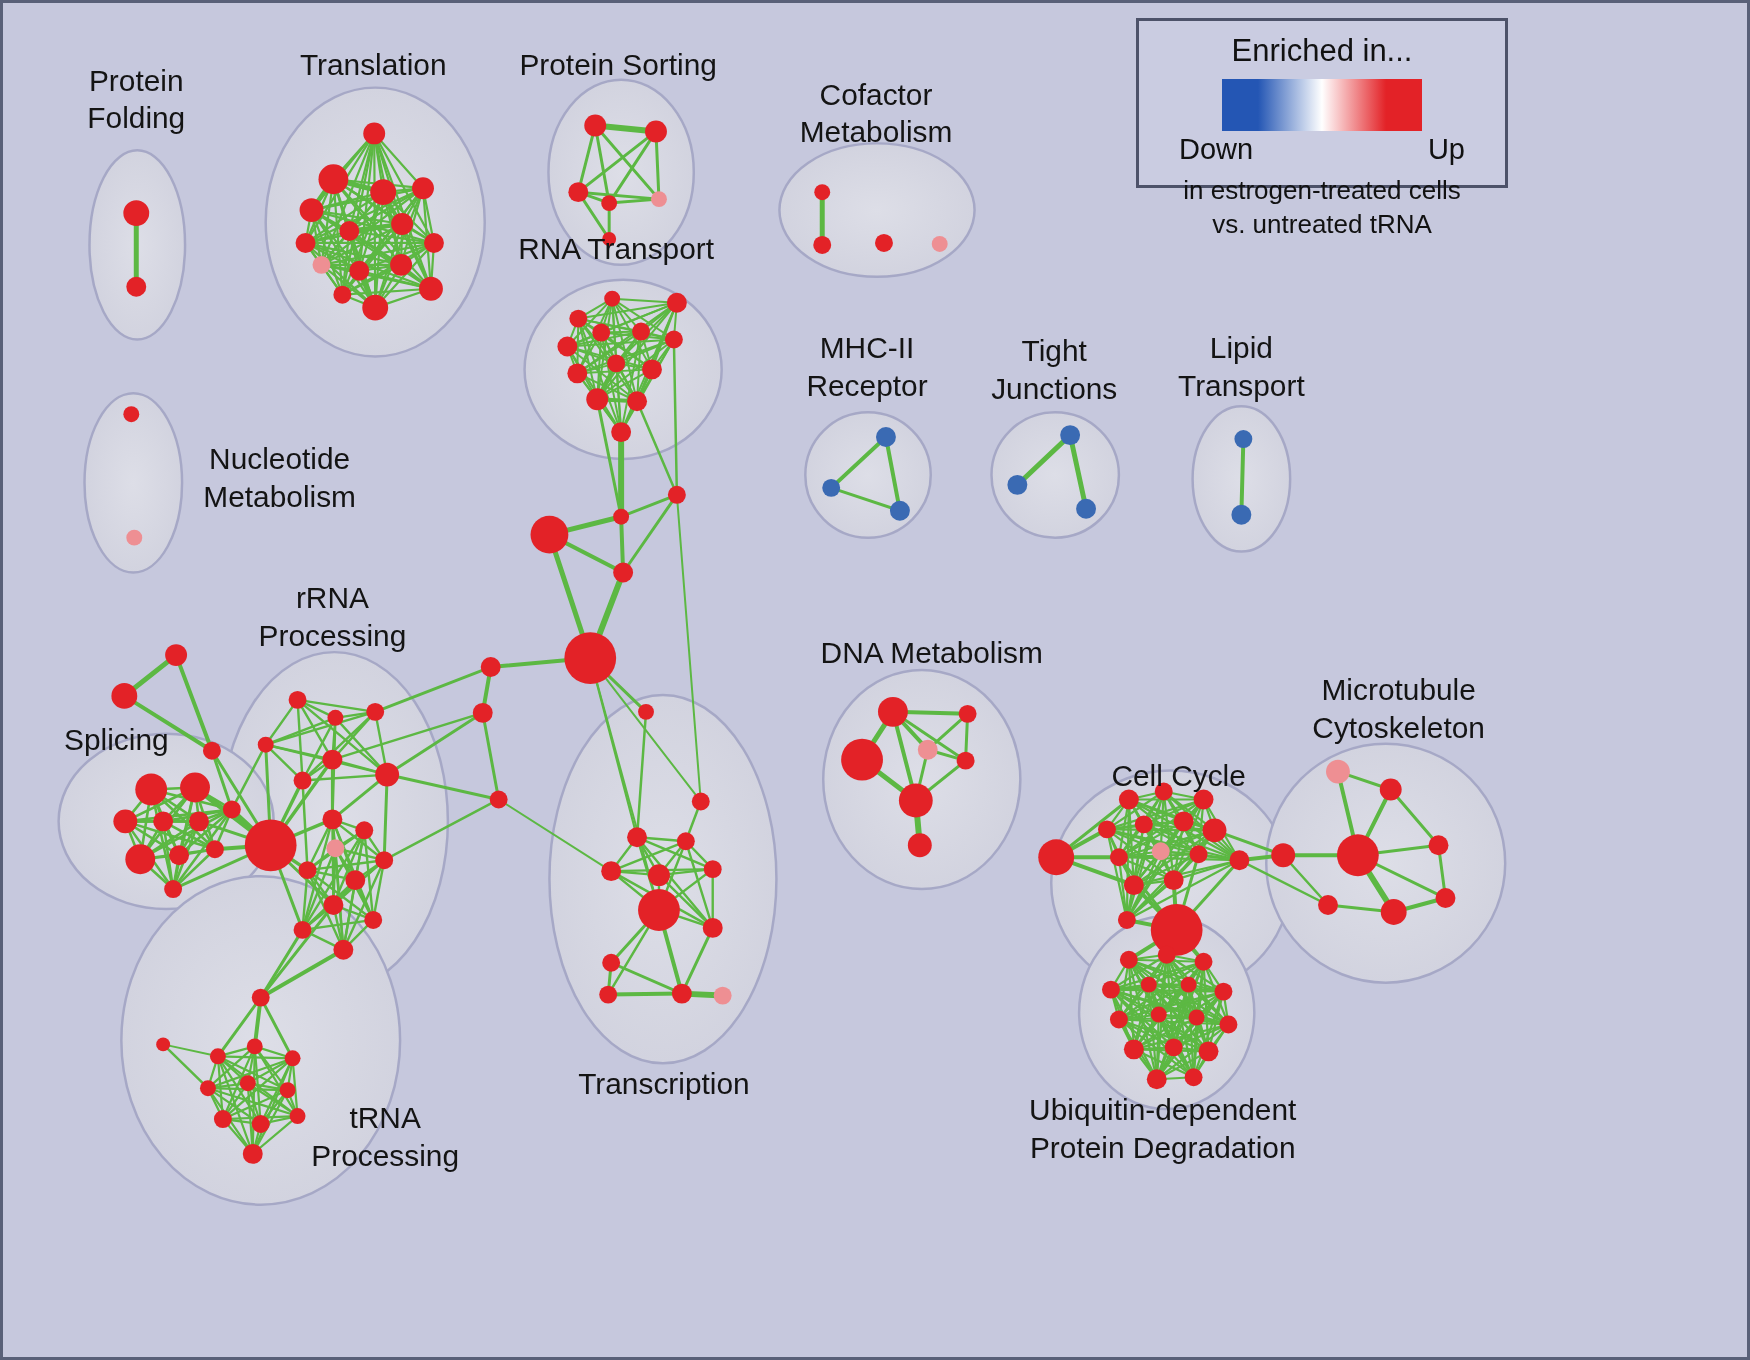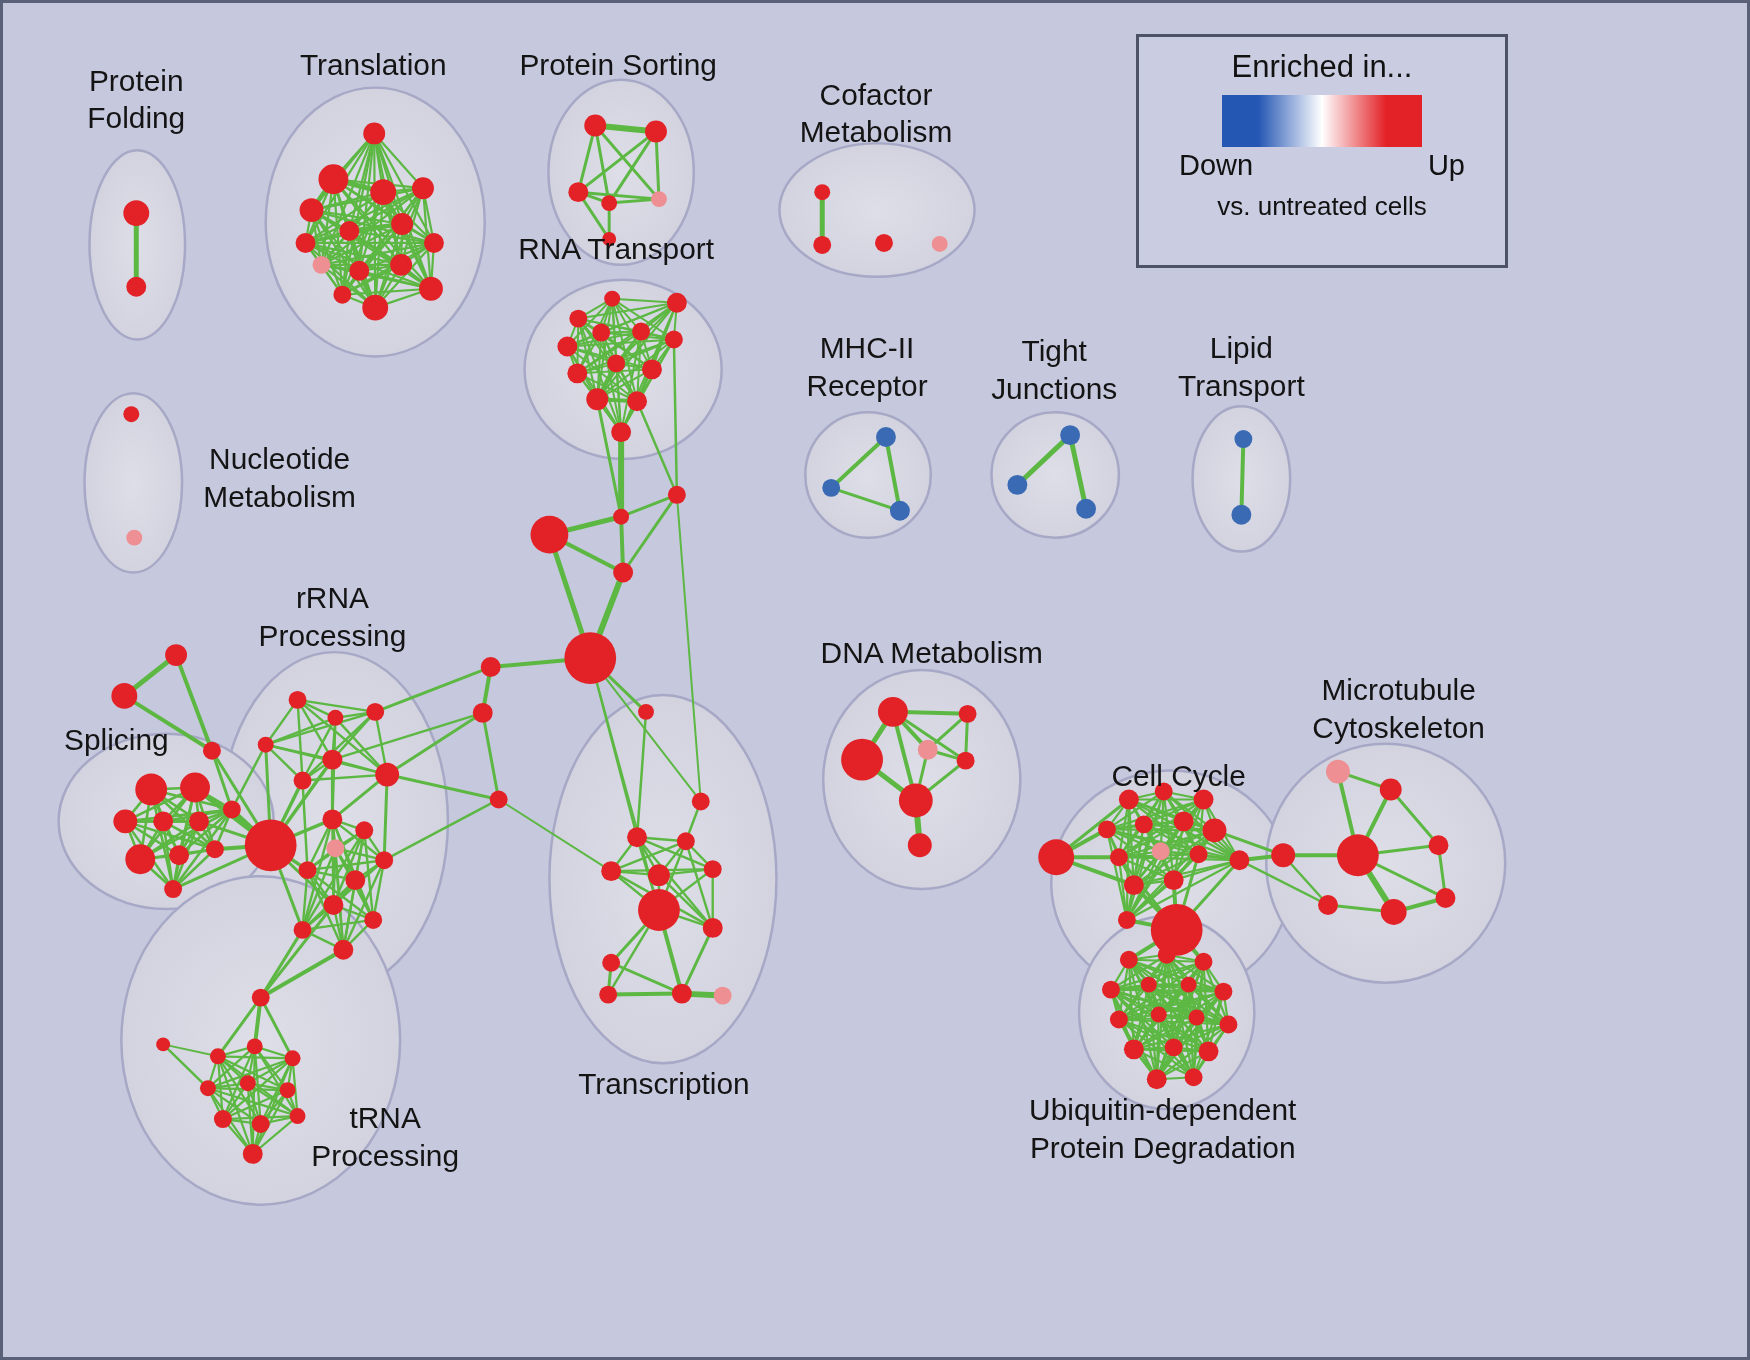--- a/index.html
+++ b/index.html
@@ -14,22 +14,22 @@
     padding-left:19px;
   }
   .net-svg{position:absolute;left:0;top:0;width:100%;height:100%;}
   .clabel{
     font-family:"Liberation Sans", sans-serif;
     font-size:30px;
     fill:#141414;
   }
   .legend{
     position:absolute;
-    left:1133px;top:31px;
-    width:372px;height:234px;
+    left:1133px;top:15px;
+    width:372px;height:170px;
     border:3px solid #4d5269;
     background:#cacce1;
     box-sizing:border-box;
     color:#111;
     text-align:center;
   }
   .legend-title{font-size:31px;margin-top:12px;}
   .legend-gradient{width:200px;height:52px;margin:10px auto 2px auto;}
   .legend-scale{display:flex;justify-content:space-between;padding:0 40px;font-size:29px;margin-top:2px;}
   .legend-caption{font-size:26px;margin-top:8px;line-height:1.3;}
@@ -947,16 +947,17 @@
     </svg>
 
   <div class="legend">
     <div class="legend-title">Enriched in...</div>
     <div class="legend-gradient" style="background: linear-gradient(to right, rgb(36, 86, 180) 0%, rgb(36, 86, 180) 18%, rgb(255, 255, 255) 50%, rgb(227, 34, 39) 82%, rgb(227, 34, 39) 100%);"></div>
     <div class="legend-scale">
       <span>Down</span>
       <span>Up</span>
     </div>
     <div class="legend-caption">
-      <div>vs. untreated cells</div>
+      <div>in estrogen-treated cells</div>
+      <div>vs. untreated tRNA</div>
     </div>
   </div>
 </div>
 
 </body></html>

